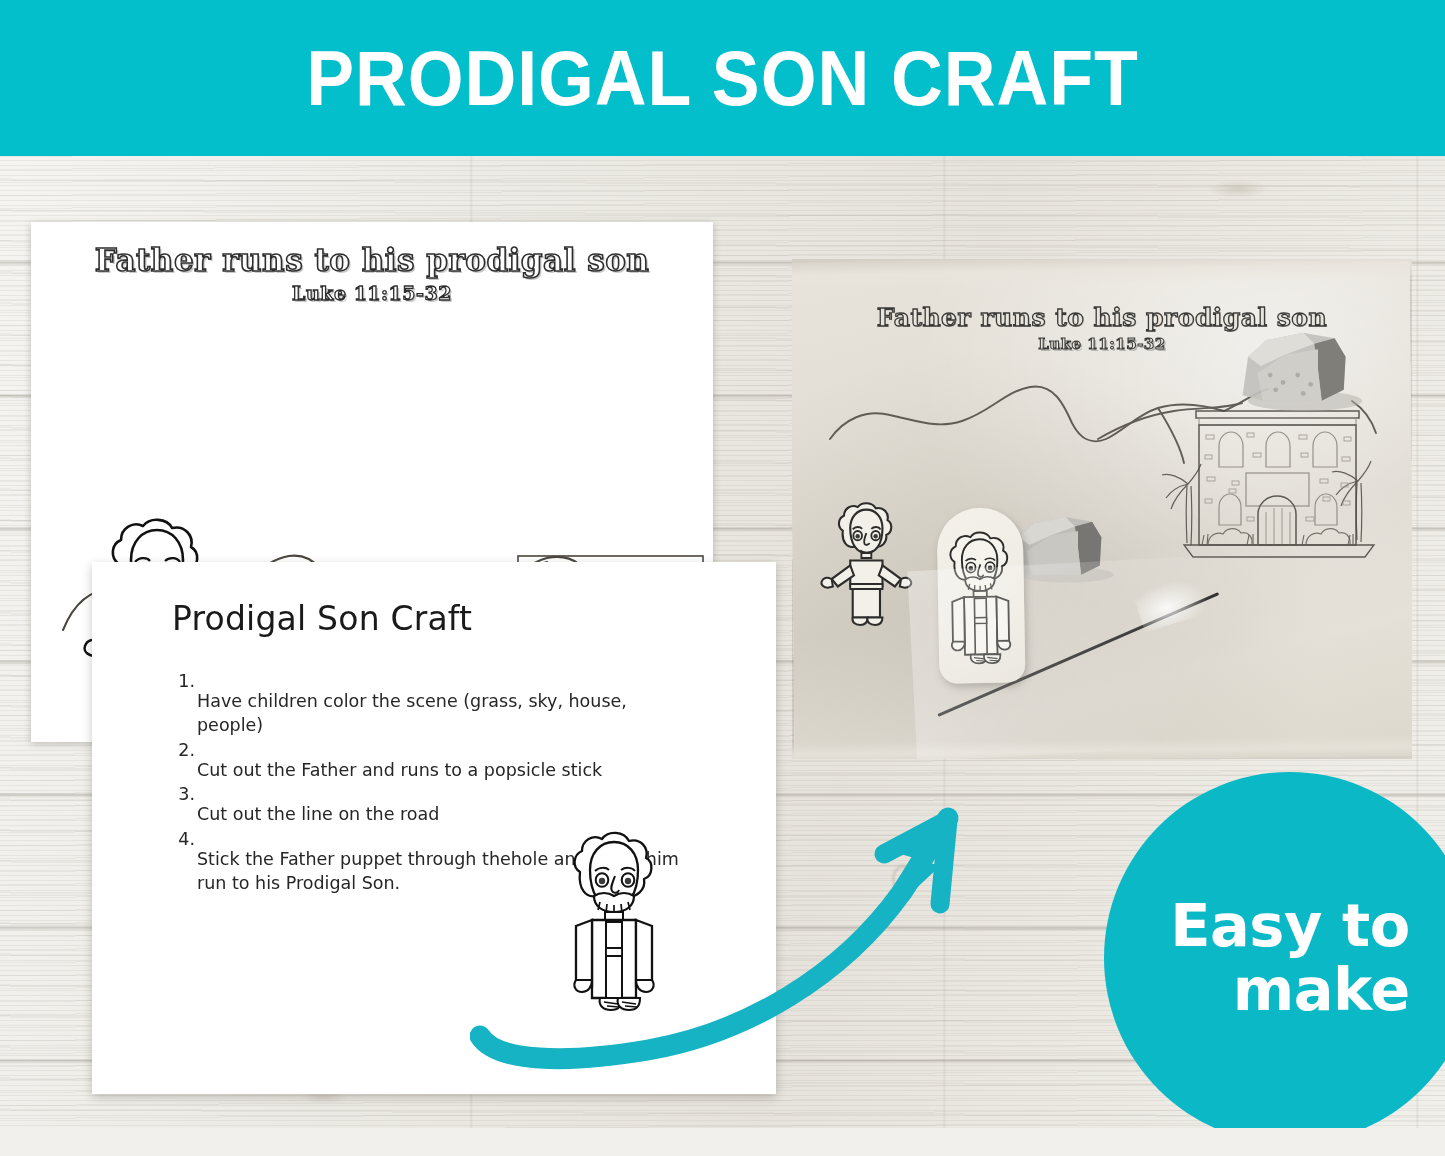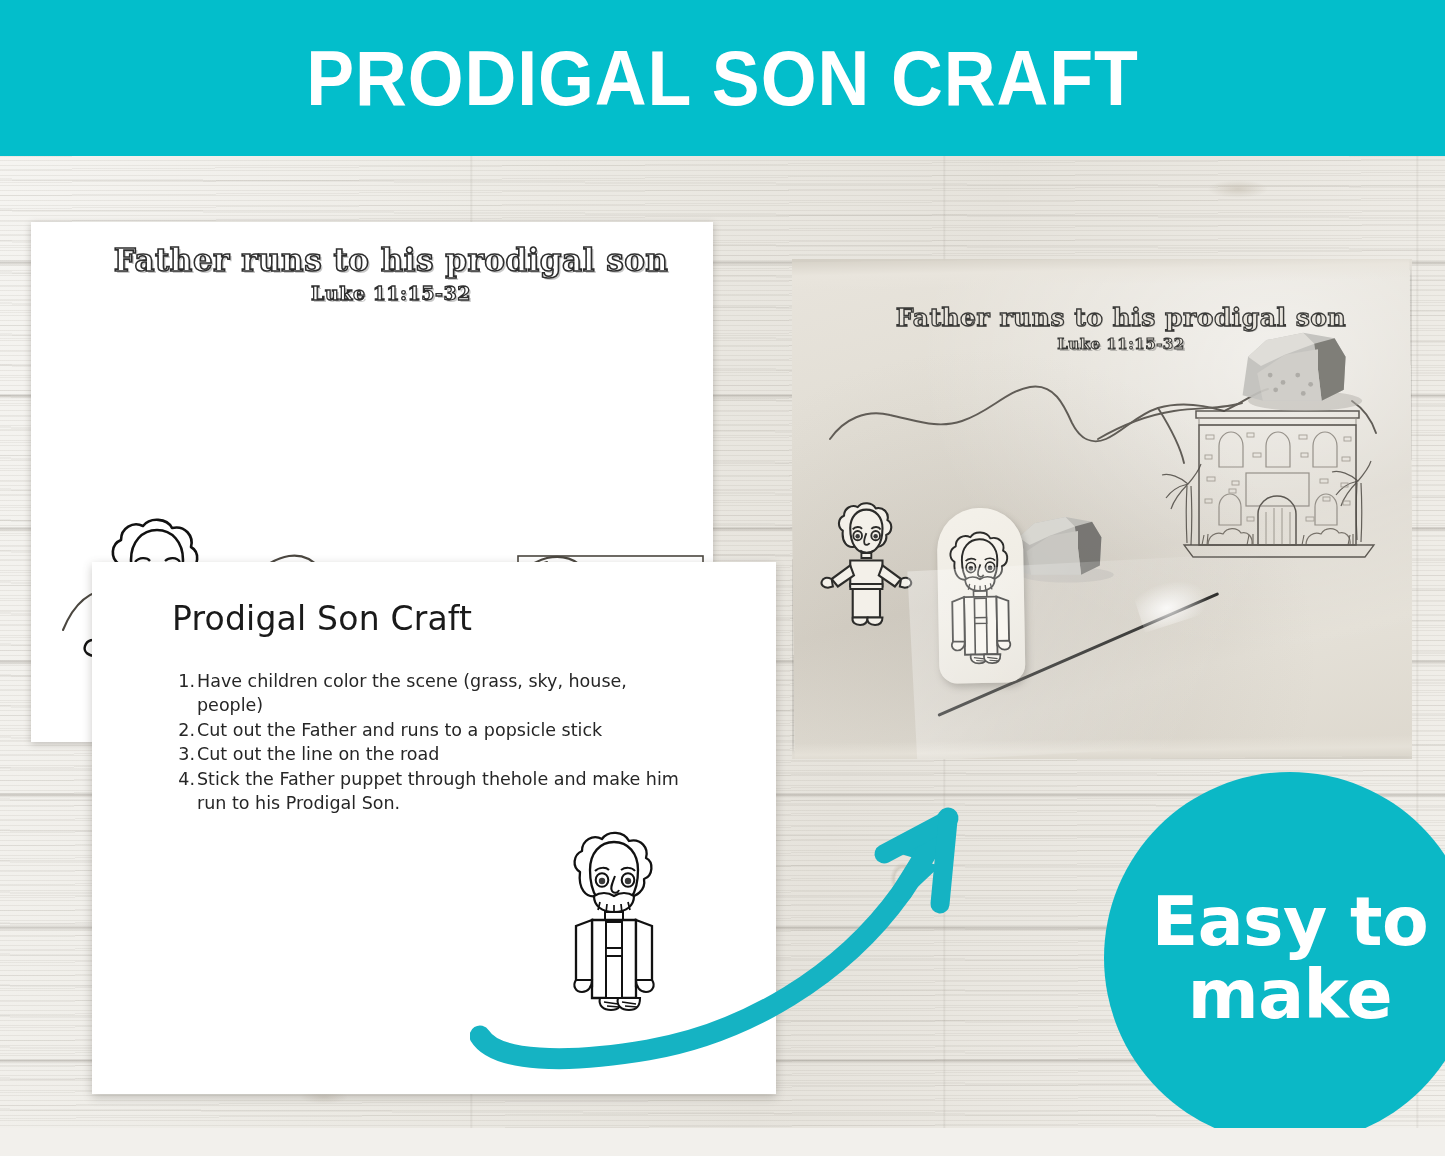--- a/index.html
+++ b/index.html
@@ -70,21 +70,21 @@
     white-space:nowrap;
   }
 
   
   .sheet1{
     position:absolute;left:31px;top:222px;width:682px;height:520px;
     background:#ffffff;
     box-shadow:0 2px 7px rgba(90,85,78,0.33);
     overflow:hidden;
   }
-  .sheet-title-wrap{position:absolute;left:0;top:20px;width:100%;text-align:center;margin-left:19px;}
+  .sheet-title-wrap{position:absolute;left:0;top:20px;width:100%;text-align:center;}
   .outline-title{
     font-family:"DejaVu Serif", serif;font-weight:bold;
     color:#ffffff;letter-spacing:.5px;white-space:nowrap;
     -webkit-text-stroke:1.6px #2e2e2e;
     text-shadow:2px 2px 0 rgba(60,60,60,0.28);
   }
   .sheet1 .t-main{font-size:31px;}
   .sheet1 .t-sub{font-size:19px;margin-top:4px;-webkit-text-stroke:1.3px #2e2e2e;}
 
   .road-shade{
@@ -107,21 +107,21 @@
   .card-title{
     position:absolute;left:80px;top:37px;font-size:33px;color:#1a1a1a;
     font-family:"DejaVu Sans", sans-serif;font-weight:normal;letter-spacing:.2px;
   }
   .card-steps{
     position:absolute;left:82px;top:108px;width:520px;
     font-family:"DejaVu Sans", sans-serif;font-size:17.5px;color:#262626;line-height:1.36;
   }
   .step{display:flex;margin-bottom:1px;}
   .step .num{width:21px;flex:0 0 21px;text-align:right;padding-right:2px;}
-  .step .txt{flex:1;}
+  .step .txt{flex:1;margin-top:20px;}
 
   
   .photo{
     position:absolute;left:792px;top:259px;width:620px;height:500px;
     overflow:hidden;
   }
   .photo-paper{
     position:absolute;left:0;top:0;width:620px;height:500px;
     background:
       radial-gradient(ellipse at 30% 80%, rgba(150,143,132,0.22) 0%, rgba(150,143,132,0) 55%),
@@ -167,21 +167,21 @@
 
   
   .arrow{position:absolute;left:470px;top:770px;width:590px;height:300px;}
 
   
   .badge{
     position:absolute;left:1104px;top:772px;width:372px;height:372px;
     border-radius:50%;display:flex;align-items:center;justify-content:center;
   }
   .badge-text{
-    color:#fff;font-weight:bold;font-size:68px;line-height:1.08;text-align:center;
+    color:#fff;font-weight:bold;font-size:59px;line-height:1.08;text-align:right;
     font-family:"DejaVu Sans", sans-serif;letter-spacing:-.5px;
   }
 
   svg{display:block;}
 </style>
 </head>
 <body>
 
 <div id="stage">
 

